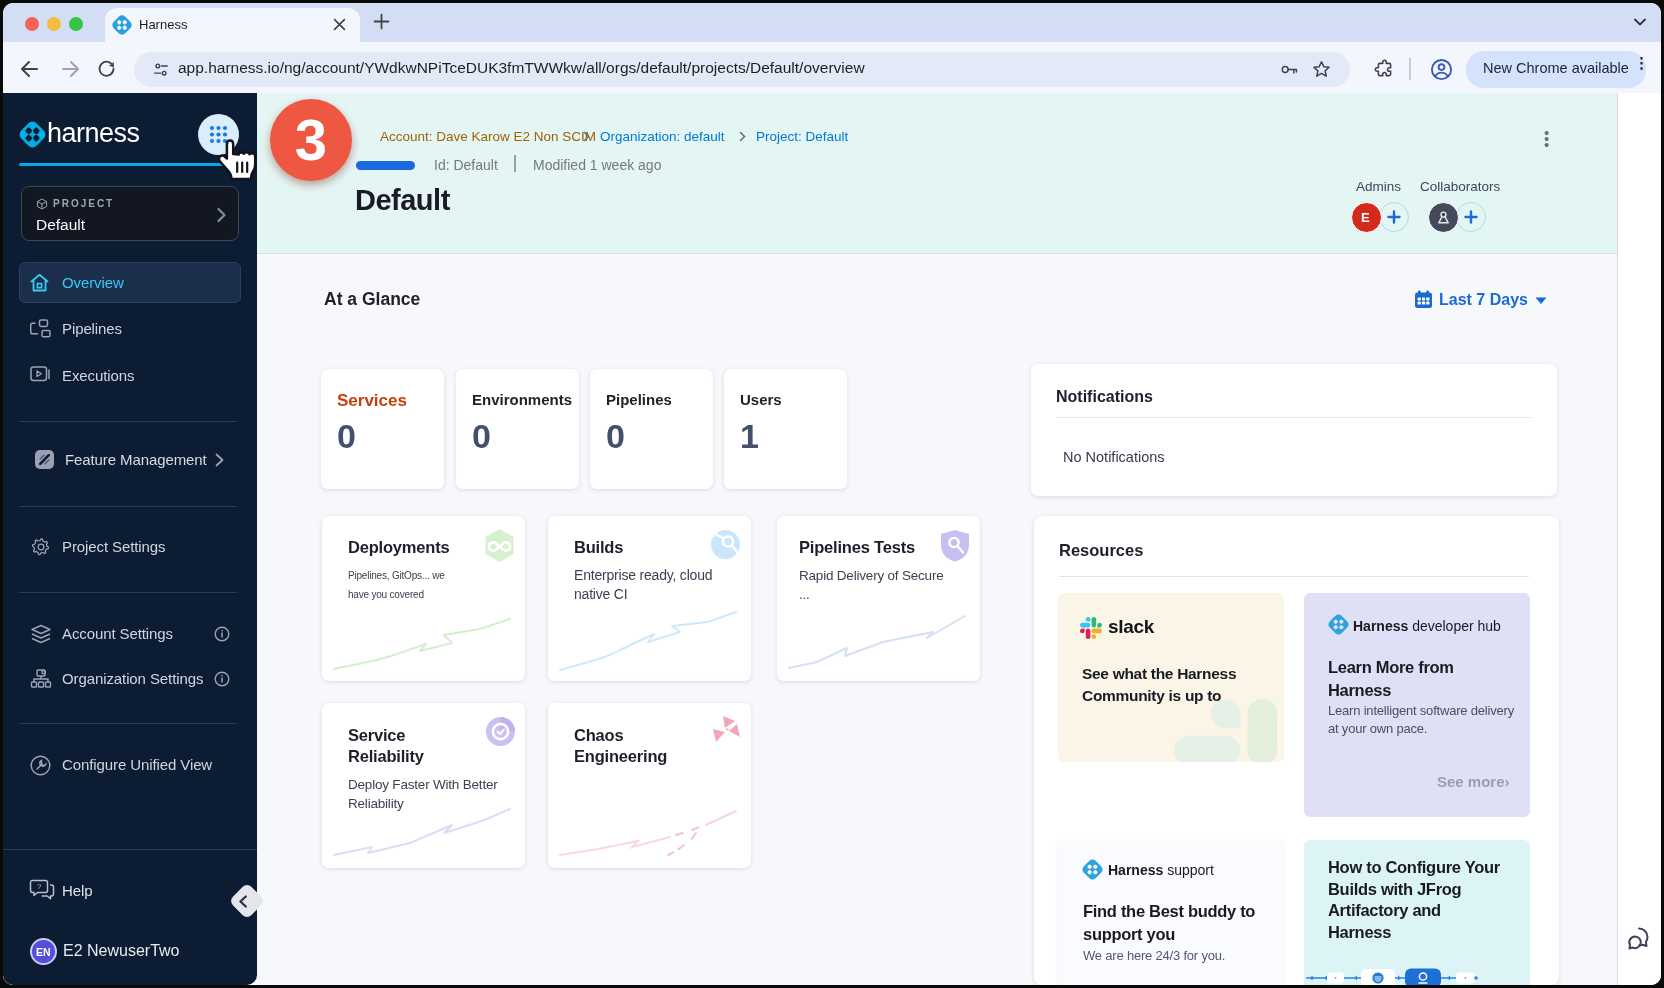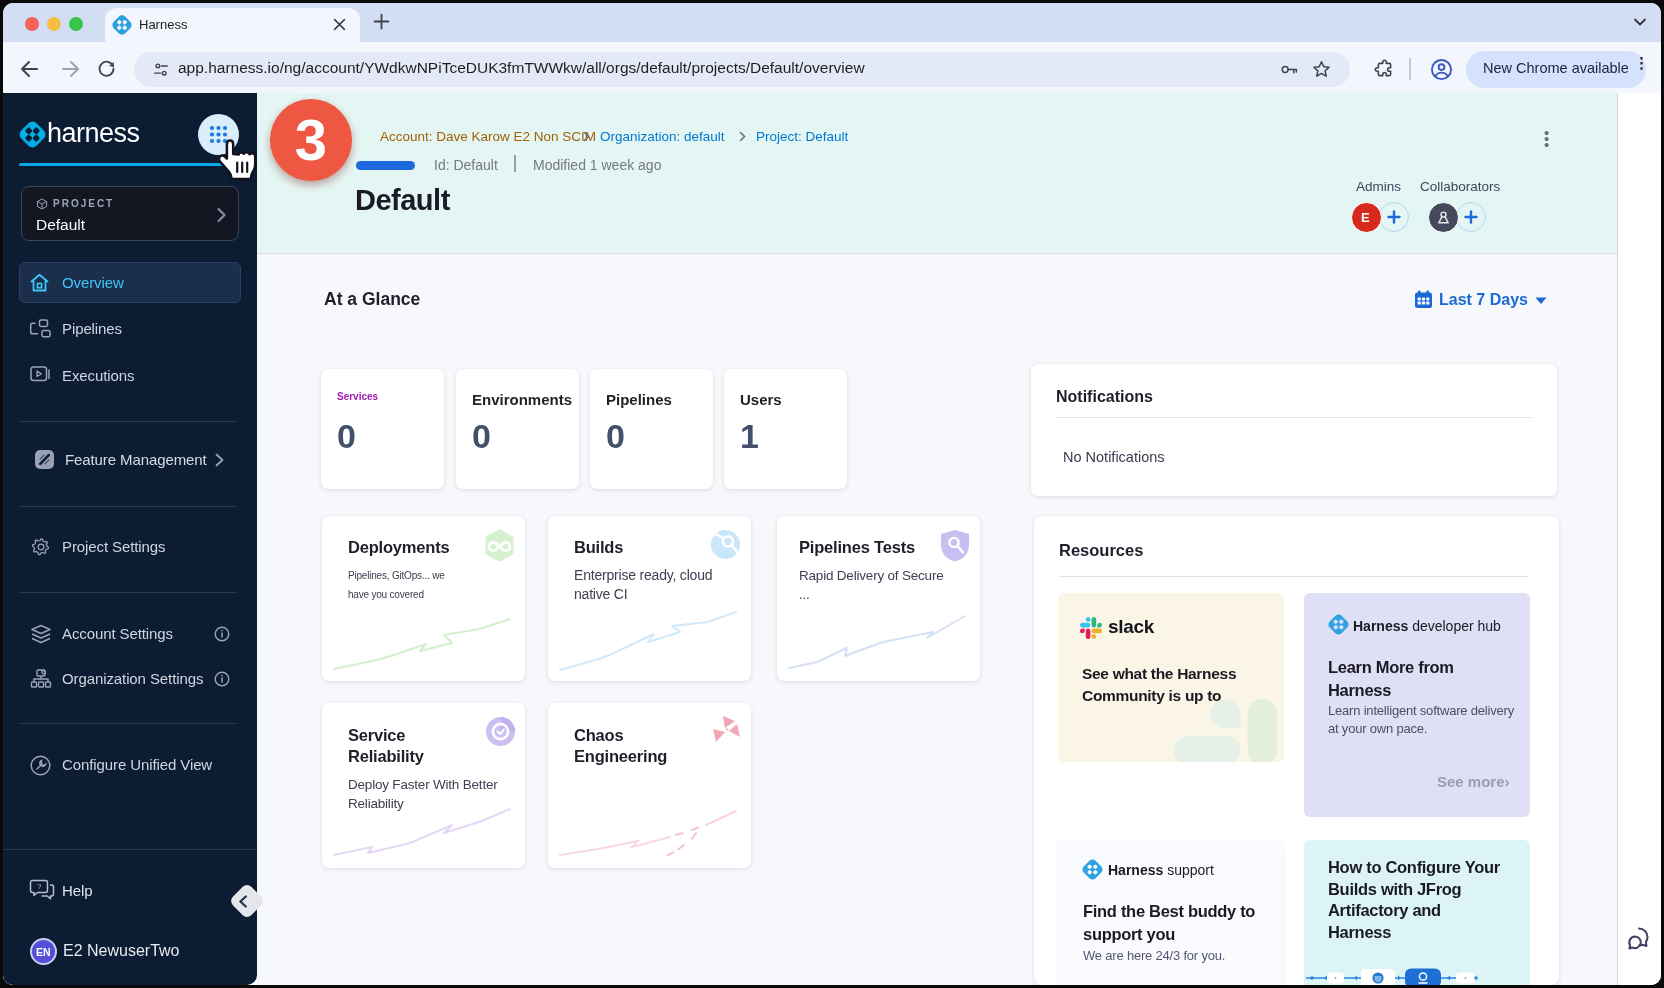--- a/index.html
+++ b/index.html
@@ -152,21 +152,21 @@
             <rect x="7.9" y="11.6" width="3.2" height="3" rx="0.6"></rect>
             <rect x="12.2" y="11.6" width="3.2" height="3" rx="0.6"></rect>
           </g>
         </svg>
     <span class="abs" style="left:1182px;top:198px;font-size:16px;font-weight:600;color:#1a6ad4;">Last 7 Days</span>
     <svg class="abs" style="left:1278px;top:204px;" width="12" height="8" viewBox="0 0 12 8">
           <path d="M0.5 0.5 L6 7 L11.5 0.5 Z" fill="#1a6ad4"></path>
         </svg>
 
     <div class="card" style="left:64px;top:276px;width:123px;height:120px;">
-      <span class="abs" style="left:16px;top:22px;font-size:10px;font-weight:600;color:#a21caf;">Services</span>
+      <span class="abs" style="left:16px;top:22px;font-size:17px;font-weight:600;color:#c2410c;">Services</span>
       <span class="abs" style="left:16px;top:48px;font-size:34px;font-weight:700;color:#42506b;">0</span>
         </div>
     <div class="card" style="left:199px;top:276px;width:123px;height:120px;">
       <span class="abs" style="left:16px;top:22px;font-size:15px;font-weight:600;color:#22222a;">Environments</span>
       <span class="abs" style="left:16px;top:48px;font-size:34px;font-weight:700;color:#42506b;">0</span>
         </div>
     <div class="card" style="left:333px;top:276px;width:123px;height:120px;">
       <span class="abs" style="left:16px;top:22px;font-size:15px;font-weight:600;color:#22222a;">Pipelines</span>
       <span class="abs" style="left:16px;top:48px;font-size:34px;font-weight:700;color:#42506b;">0</span>
         </div>

